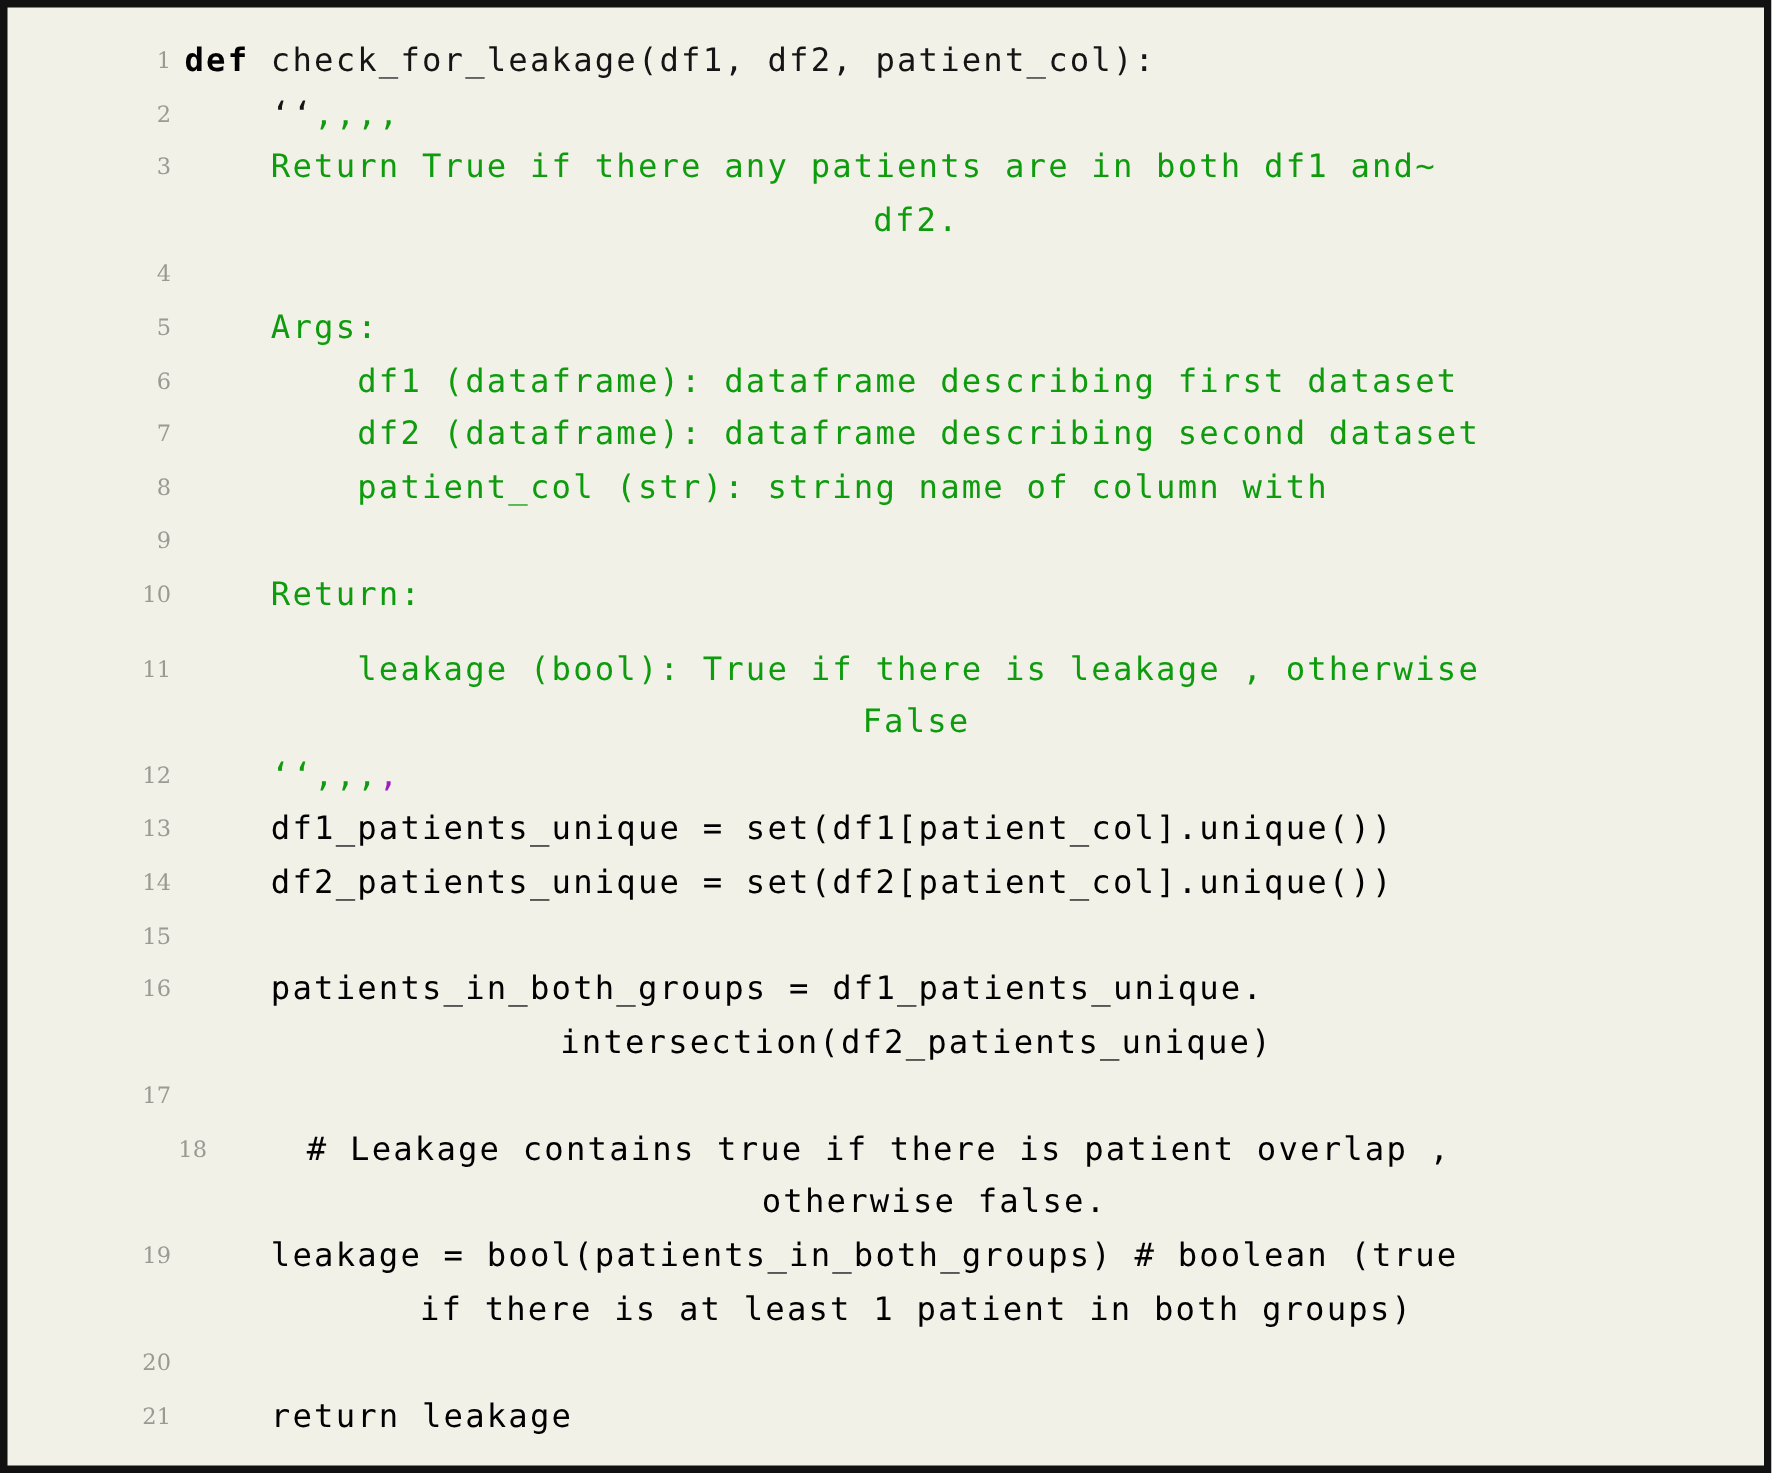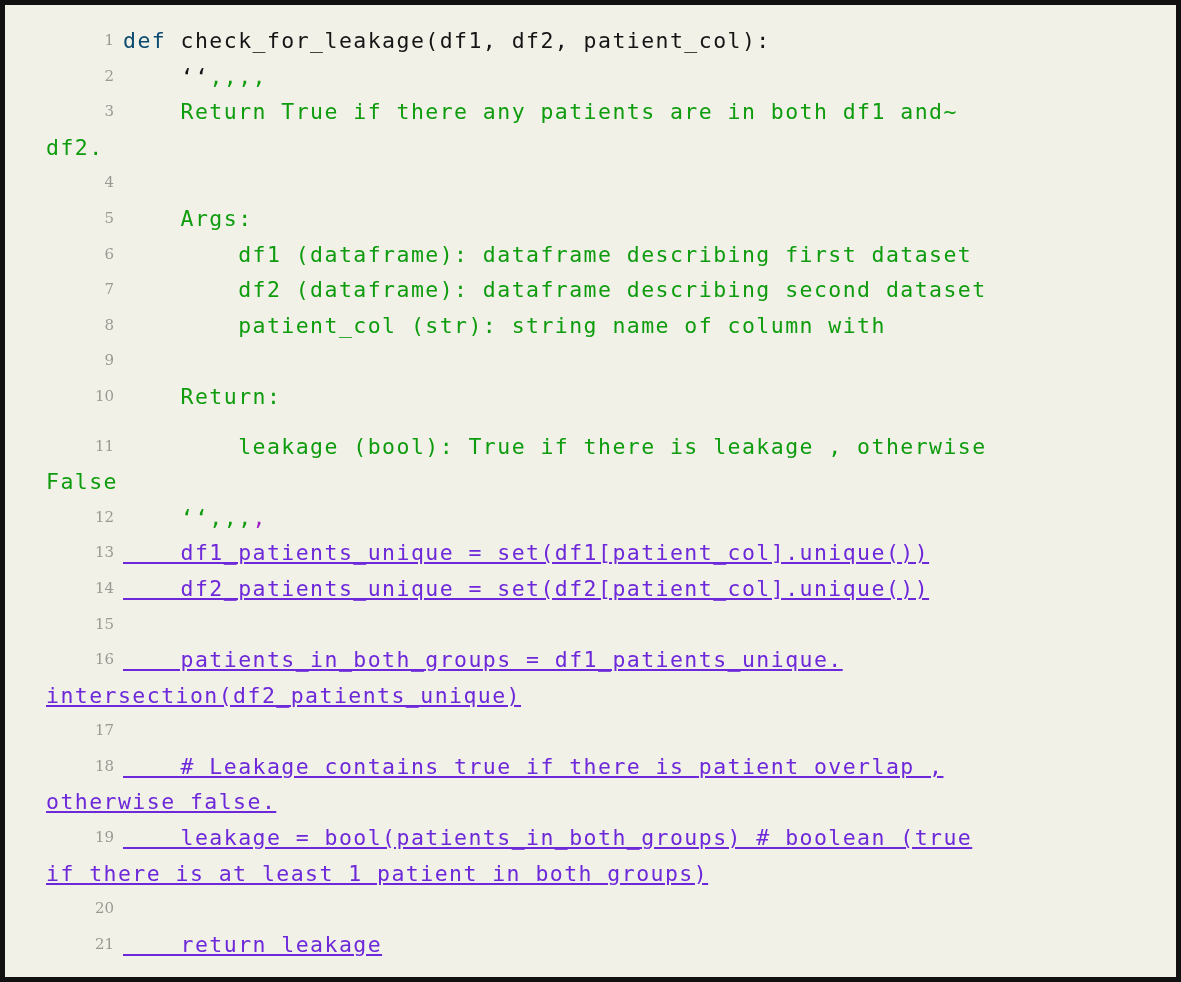--- a/index.html
+++ b/index.html
@@ -57,27 +57,27 @@
 
   .seg {
     display: block;
     font-family: "DejaVu Sans Mono", monospace;
     font-size: 21.5px;
     letter-spacing: 1.45px;
     line-height: 35.6px;
     white-space: pre;
   }
 
-  .seg.cont { margin-left: -77px; }
+  .seg.cont { margin-left: -77px; text-align: center; }
 
   
   .tok-code    { color: #151515; margin-top: 27px; }
-  .tok-kw      { color: #0c4a6e; }
+  .tok-kw      { color: #000000; font-weight: bold; }
   .tok-str     { color: #0E9C0E; }
-  .tok-com     { color: #6d28d9; text-decoration: underline; }
+  .tok-com     { color: #000000; }
   .tok-q-black { color: #151515; }
   .tok-q-green { color: #0E9C0E; }
   .tok-q-purp  { color: #9B1FC1; }
 
   
   .code-line.blank { min-height: 35.6px; }
 
   
   .wrap-marker {
     position: absolute;
@@ -200,21 +200,21 @@
         </div>
         <div class="wrap-marker left wm-purple" style="top: 32px;"></div>
         <div class="wrap-marker right wm-purple" style="top: 32px;"></div>
       </div>
       <div class="code-line blank">
         <div class="gutter">17</div>
         <div class="line-body">
           <span class="seg"></span>
         </div>
       </div>
-      <div class="code-line" style="position: relative;">
+      <div class="code-line" style="position: relative; padding-left: 24px;">
         <div class="gutter">18</div>
         <div class="line-body">
           <span class="seg"><span class="tok-com">    # Leakage contains true if there is patient overlap ,</span></span>
           <span class="seg cont tok-com">otherwise false.</span>
         </div>
         <div class="wrap-marker left wm-purple" style="top: 32px;"></div>
         <div class="wrap-marker right wm-purple" style="top: 32px;"></div>
       </div>
       <div class="code-line" style="position: relative;">
         <div class="gutter">19</div>

